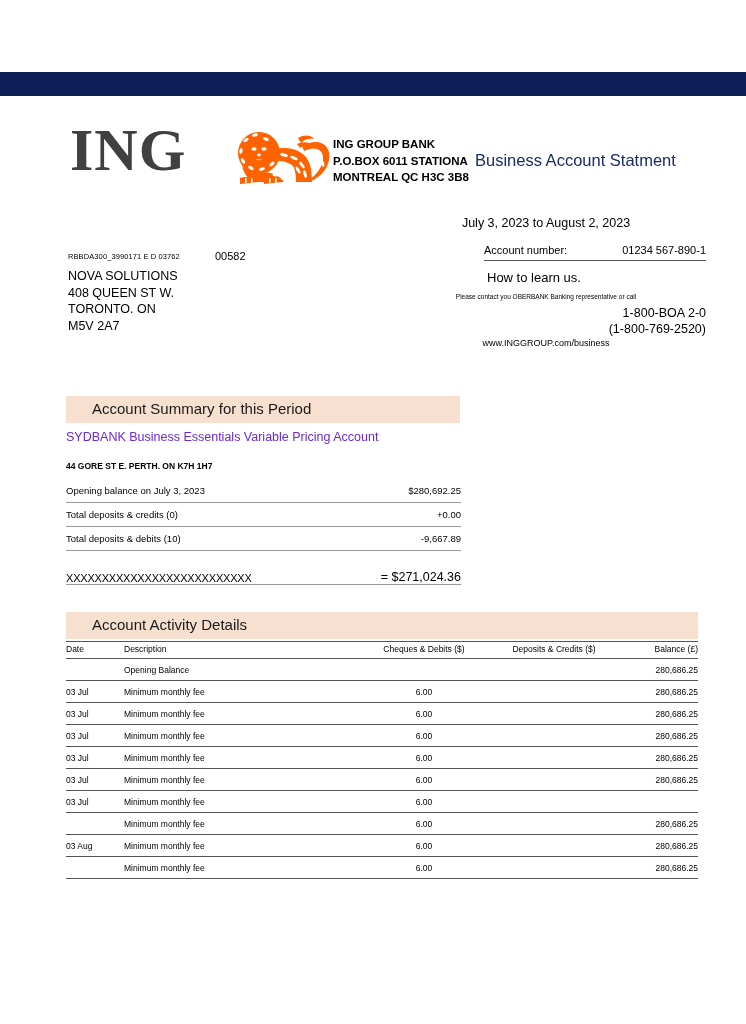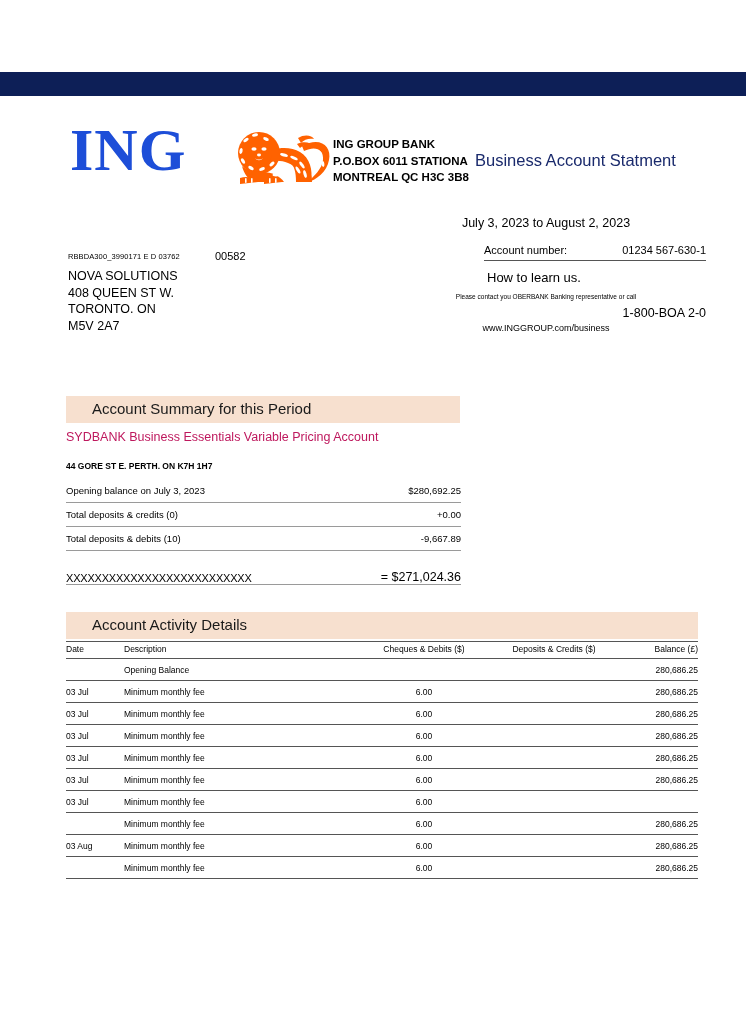--- a/index.html
+++ b/index.html
@@ -26,21 +26,21 @@
     background: #0d1f57;
   }
   .ing-wordmark {
     position: absolute;
     left: 70px;
     top: 120px;
     font-family: "Liberation Serif", serif;
     font-weight: bold;
     font-size: 60px;
     letter-spacing: 1px;
-    color: #1d4ed8;
+    color: #404040;
     line-height: 1;
   }
   .lion {
     position: absolute;
     left: 228px;
     top: 120px;
     width: 110px;
     height: 75px;
   }
   .bank-address {
@@ -154,21 +154,21 @@
     color: #1a1a1a;
     margin-left: 24px;
   }
 
   
   .summary-sub {
     position: absolute;
     left: 66px;
     top: 430px;
     font-size: 12.5px;
-    color: #be185d;
+    color: #6d28d9;
   }
   .summary-addr {
     position: absolute;
     left: 66px;
     top: 461px;
     font-size: 8.5px;
     color: #000;
     font-weight: 600;
   }
   .sum-table {
@@ -300,28 +300,29 @@
   <div>P.O.BOX 6011 STATIONA</div>
   <div>MONTREAL QC H3C 3B8</div>
 </div>
 
 <div class="statement-title">Business Account Statment</div>
 
 <div class="period-line">July 3, 2023 to August 2, 2023</div>
 
 <div class="acct-row">
   <span>Account number:</span>
-  <span>01234 567-630-1</span>
+  <span>01234 567-890-1</span>
 </div>
 
 <div class="learn-head">How to learn us.</div>
 <div class="learn-sub">Please contact you OBERBANK Banking representative or call</div>
 
 <div class="phone-block">
   <div>1-800-BOA 2-0</div>
+  <div>(1-800-769-2520)</div>
   <div class="url-line">www.INGGROUP.com/business</div>
 </div>
 
 <div class="ref-line">RBBDA300_3990171 E D 03762</div>
 <div class="ref-num">00582</div>
 <div class="cust-address">
   <div>NOVA SOLUTIONS</div>
   <div>408 QUEEN ST W.</div>
   <div>TORONTO. ON</div>
   <div>M5V 2A7</div>

